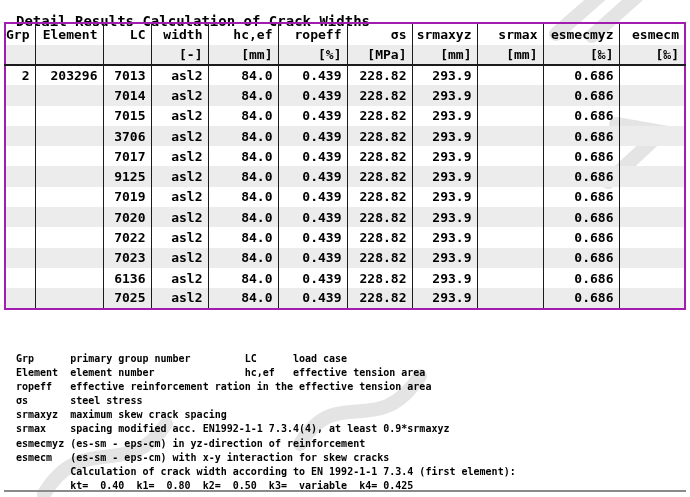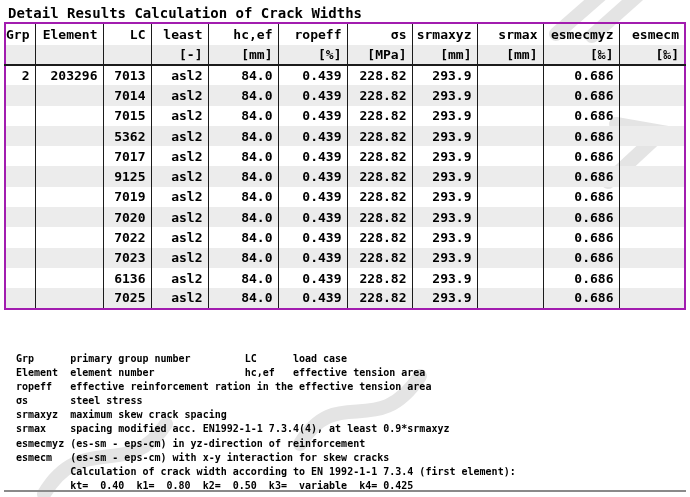--- a/index.html
+++ b/index.html
@@ -4,21 +4,21 @@
 <style>
   html,body{margin:0;padding:0;}
   body{
     width:690px;height:497px;background:#ffffff;color:#000;
     font-family:"DejaVu Sans Mono", "Liberation Mono", monospace;
     position:relative;overflow:hidden;
   }
   .watermark{position:absolute;left:0;top:0;z-index:0;}
   .content{position:relative;z-index:1;}
   .title{
-    position:absolute;left:4px;top:1px;margin:4px;
+    position:absolute;left:4px;top:1px;margin:12px;
     font-size:14px;font-weight:bold;white-space:nowrap;
   }
   table.results{
     position:absolute;left:4px;top:22px;width:682px;
     border-collapse:collapse;table-layout:fixed;
     border:2px solid #a21caf;background:transparent;
   }
   table.results th, table.results td{
     border-left:1px solid #1b1b1b;
     font-size:13px;font-weight:bold;
@@ -71,21 +71,21 @@
         <col style="width:65px">
         <col style="width:66px">
       <col style="width:76px">
         <col style="width:66px">
     </colgroup>
     <thead>
         <tr class="labels">
           <th>Grp</th>
           <th class="left">Element</th>
           <th>LC</th>
-          <th>least</th>
+          <th>width</th>
           <th>hc,ef</th>
           <th>ropeff</th>
           <th>σs</th>
           <th>srmaxyz</th>
           <th>srmax</th>
           <th>esmecmyz</th>
           <th>esmecm</th>
         </tr>
         <tr class="units">
           <th></th>
@@ -137,21 +137,21 @@
           <td>0.439</td>
           <td>228.82</td>
           <td>293.9</td>
           <td></td>
           <td>0.686</td>
           <td></td>
         </tr>
         <tr>
           <td></td>
           <td></td>
-          <td>5362</td>
+          <td>3706</td>
           <td>asl2</td>
           <td>84.0</td>
           <td>0.439</td>
           <td>228.82</td>
           <td>293.9</td>
           <td></td>
           <td>0.686</td>
           <td></td>
         </tr>
         <tr>

